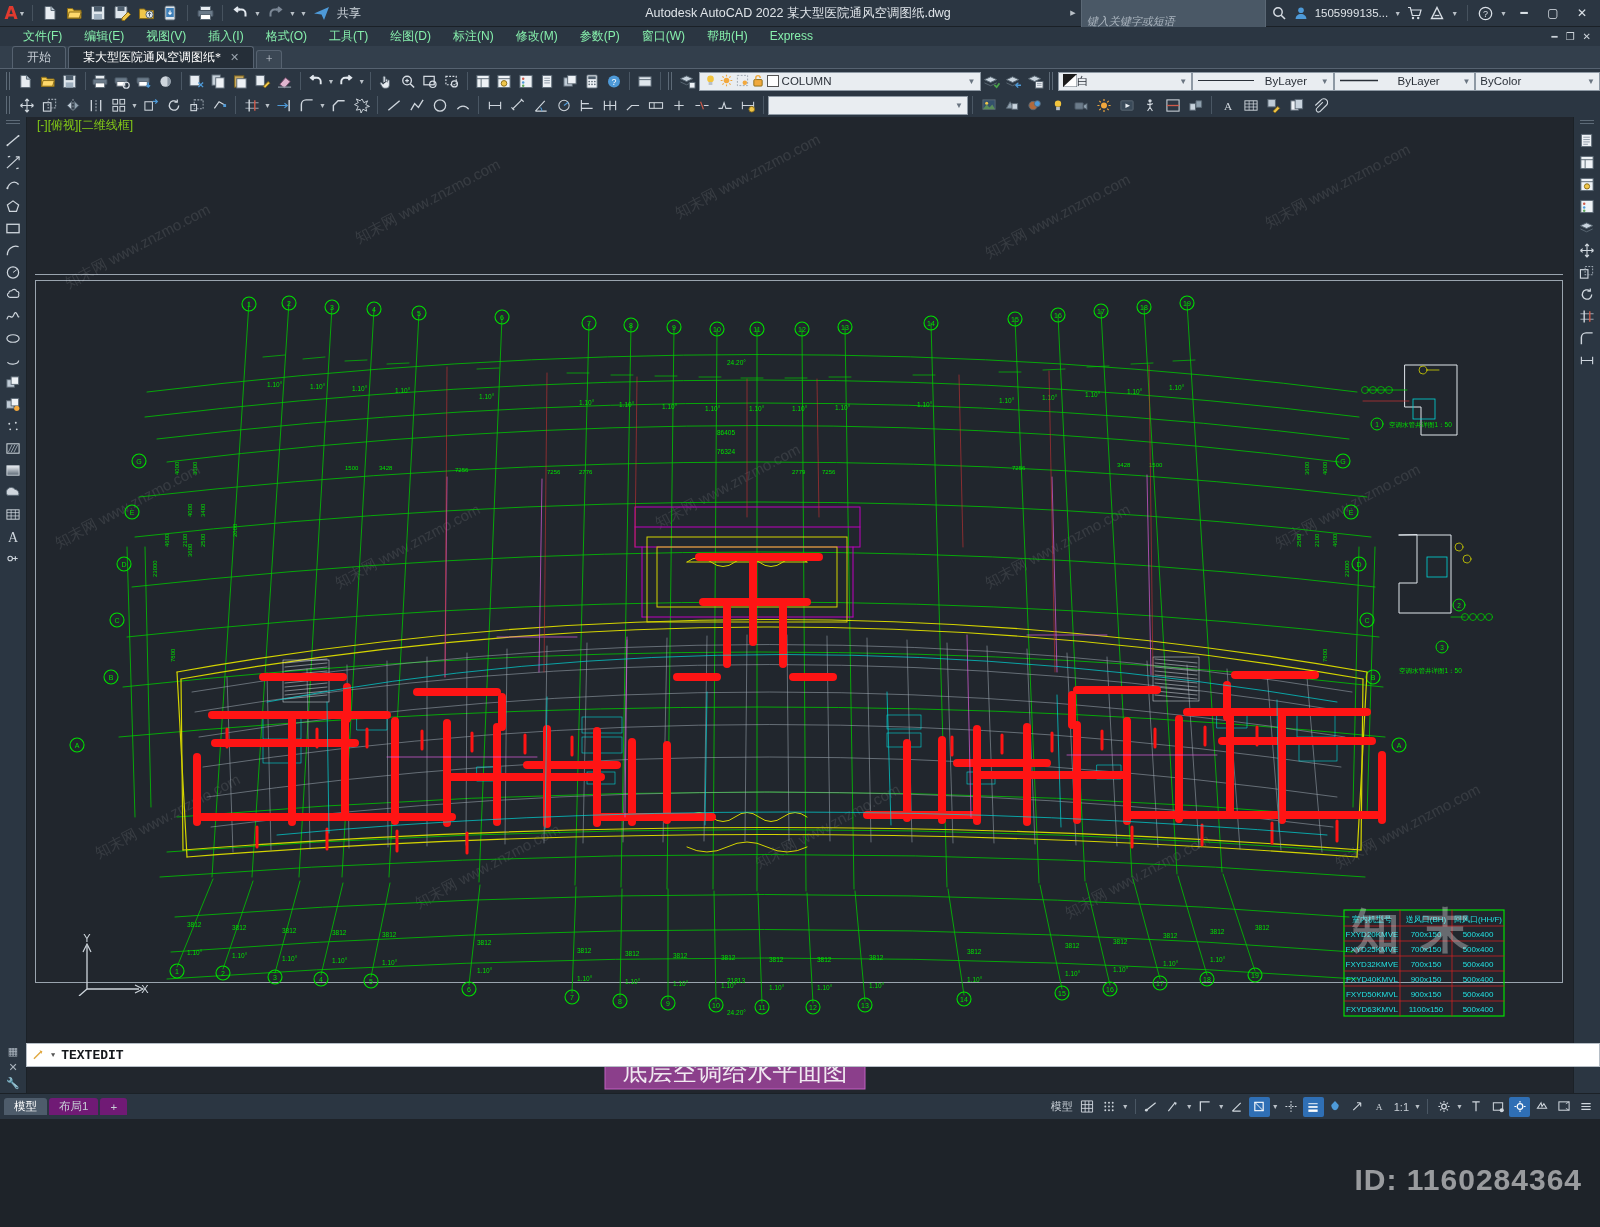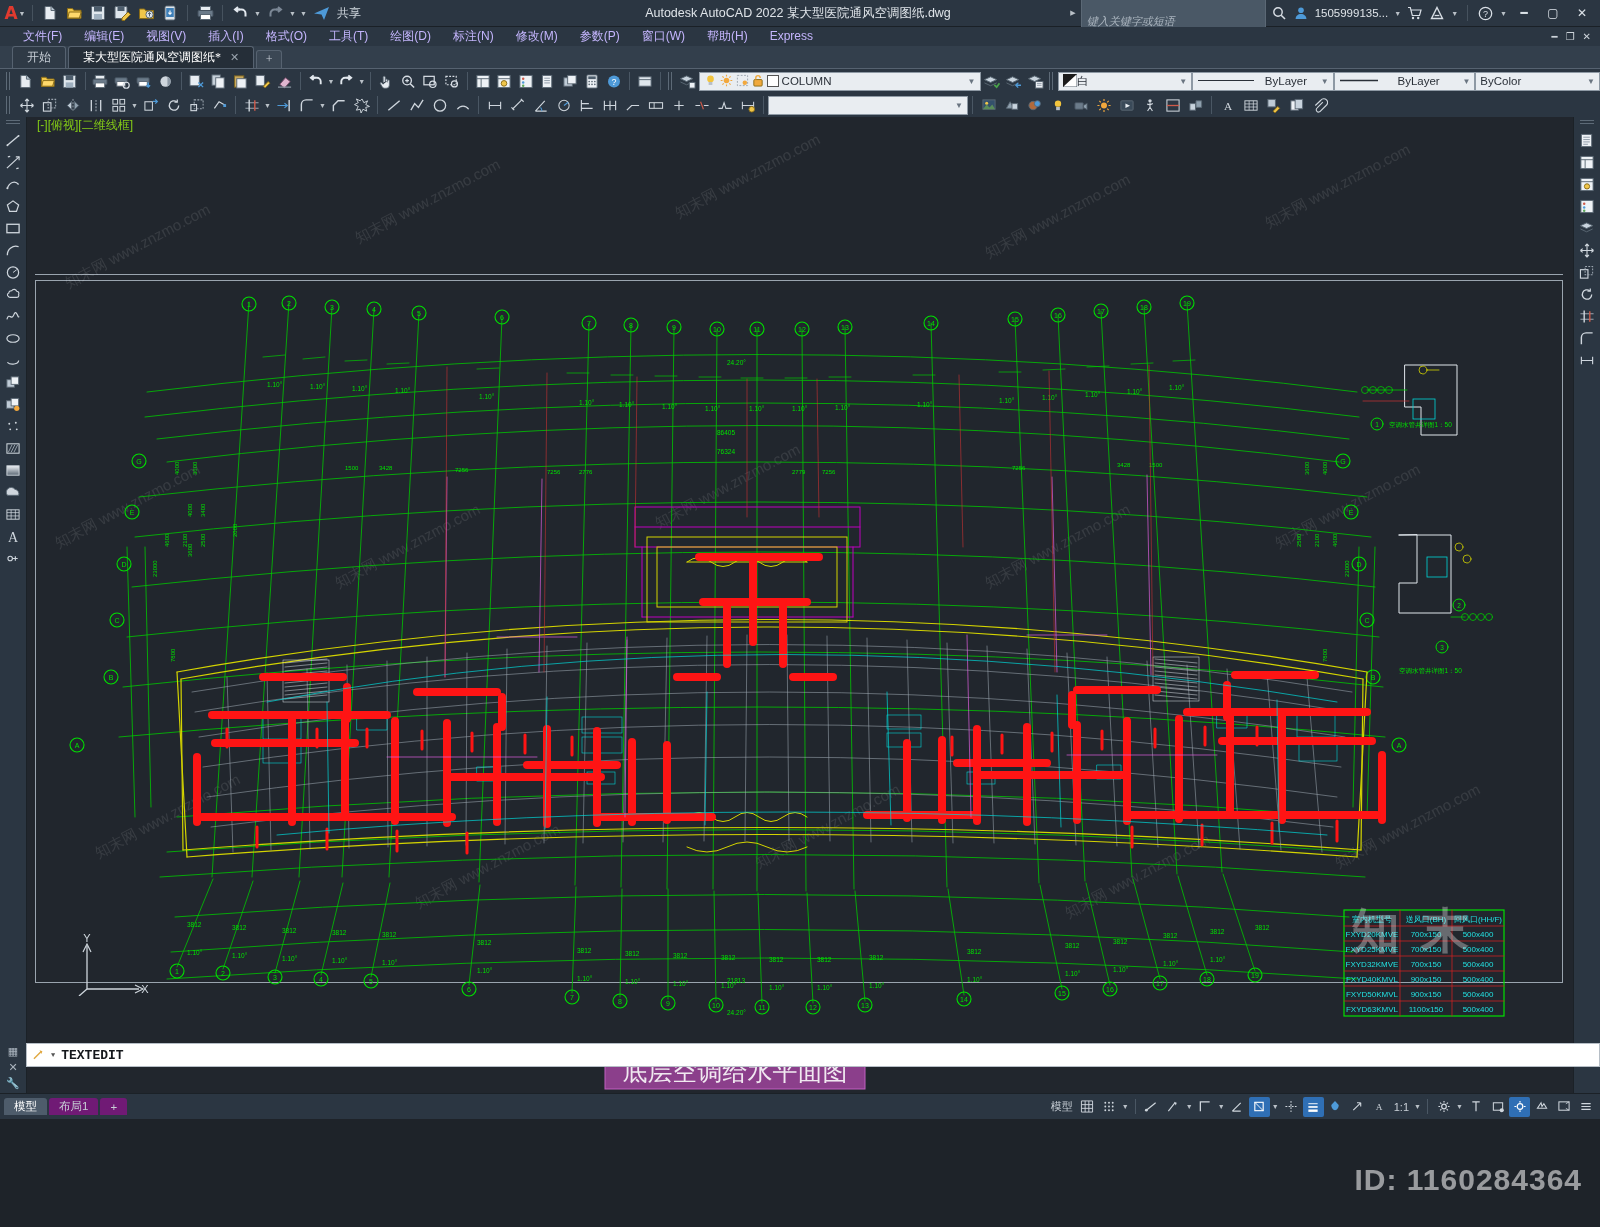--- a/index.html
+++ b/index.html
@@ -25,21 +25,21 @@
     overflow:hidden; white-space:nowrap; }
   .tbicon { width:17px; height:17px; display:flex; align-items:center; justify-content:center;
     font-size:13px; color:#c8cfd6; }
   .user-name { font-size:11.5px; color:#dfe4e9; }
   .winbtn { width:24px; height:22px; display:flex; align-items:center; justify-content:center;
     font-size:12px; color:#dce2e8; }
 
   
   #menubar { height:19px; background:#2b3642; display:flex; align-items:center;
     padding-left:12px; position:relative; }
-  .menuitem { font-size:12px; color:#c4b5fd; padding:0 11px; line-height:19px; cursor:default; }
+  .menuitem { font-size:12px; color:#86efac; padding:0 11px; line-height:19px; cursor:default; }
   .mbright { position:absolute; right:6px; display:flex; gap:2px; }
   .mbright span { font-size:10px; color:#cdd4da; padding:0 3px;}
 
   
   #tabbar { height:23px; background:#333f4c; display:flex; align-items:flex-end;
     padding-left:12px; border-bottom:1px solid #566270;font-family:Liberation Serif, serif; }
   .ftab { height:22px; display:flex; align-items:center; padding:0 14px; font-size:12px;
     color:#c7ced6; background:#2f3a46; border:1px solid #566270; border-bottom:none;
     border-radius:3px 3px 0 0; margin-right:2px; cursor:default; }
   .ftab.active { background:#252e38; color:#ffffff; }

